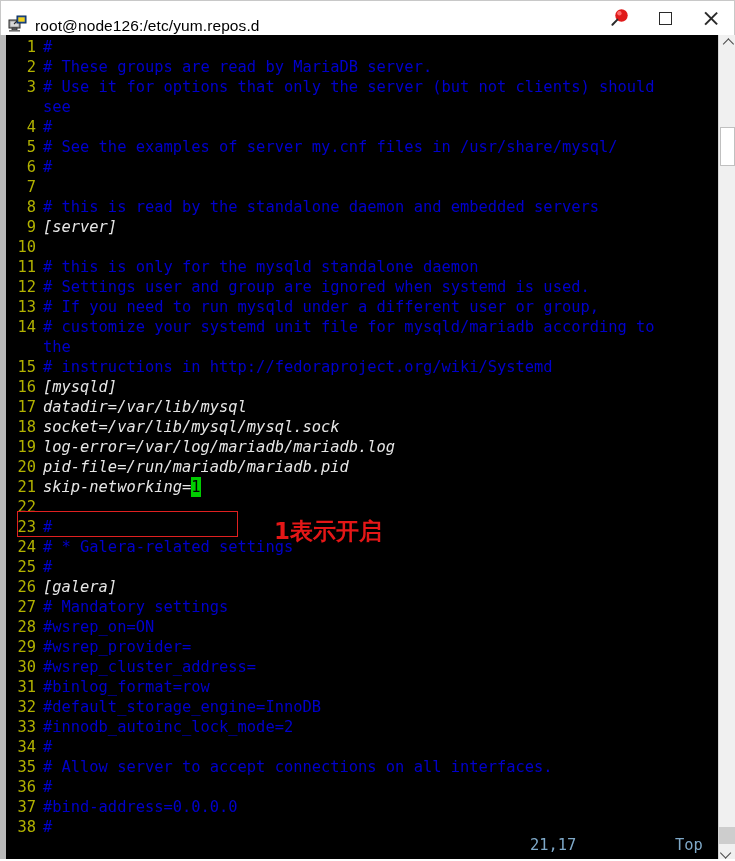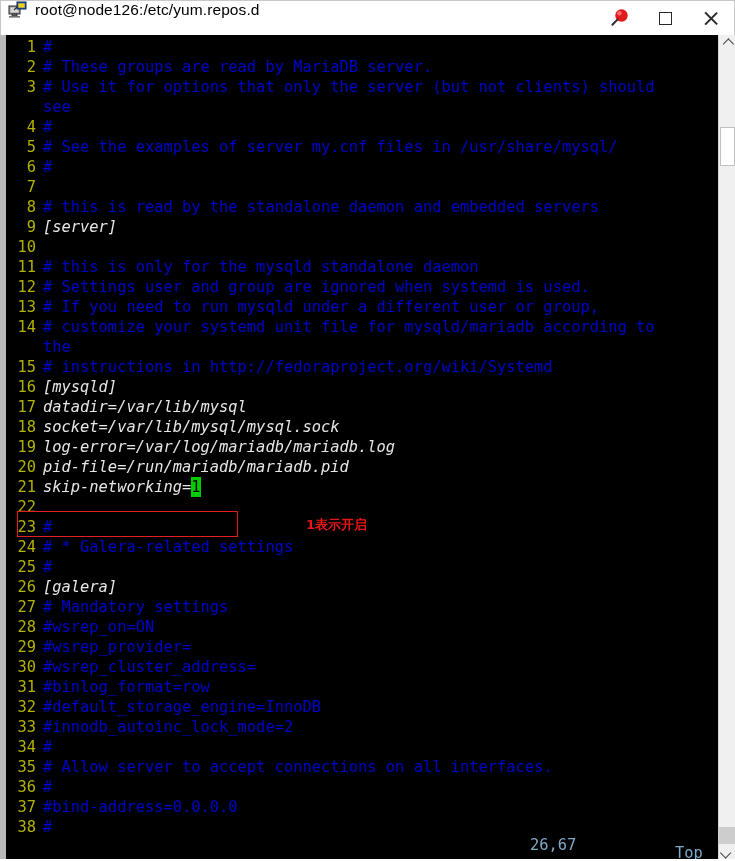--- a/index.html
+++ b/index.html
@@ -28,21 +28,21 @@
     position: absolute;
     left: 0; top: 0;
     width: 735px;
     height: 35px;
     background: #ffffff;
     border-top: 1px solid #c8c8c8;
     border-left: 1px solid #c8c8c8;
     border-right: 1px solid #c8c8c8;
     box-sizing: border-box;
     display: flex;
-    align-items: flex-start;
+    align-items: flex-end;
   }
   #app-icon {
     width: 20px;
     height: 20px;
     margin-left: 7px;
     margin-right: 7px;
     flex: 0 0 auto;
     position: relative;
   }
   #title-text {
@@ -162,24 +162,23 @@
     border: 1.6px solid #e02020;
     box-sizing: border-box;
     pointer-events: none;
   }
   #annot-text {
     position: absolute;
     left: 268px;
     top: 481px;
     color: #e51717;
     font-family: "DejaVu Sans", sans-serif;
-    font-size: 13px;
+    font-size: 23px;
     font-weight: bold;
     white-space: nowrap;
-    margin-left: 32px;
   }
 
   
   #statusline {
     position: absolute;
     left: 0;
     bottom: 3px;
     width: 712px;
     height: 22px;
     color: #7ea8c8;
@@ -188,21 +187,21 @@
     white-space: pre;
   }
   #status-pos {
     position: absolute;
     left: 524px;
     top: 0;
   }
   #status-scroll {
     position: absolute;
     left: 669px;
-    top: 8px;
+    top: 0;
   }
 
   
   #scrollbar {
     position: absolute;
     right: 0;
     top: 35px;
     width: 17px;
     height: 826px;
     background: #f0f0f0;
@@ -295,21 +294,21 @@
   <div id="terminal">
     <div id="term-left-edge"></div>
     <div id="term-inner">
 
       <div id="code"><div class="row"><span class="ln">1</span><span class="txt c-comment">#</span></div><div class="row"><span class="ln">2</span><span class="txt c-comment"># These groups are read by MariaDB server.</span></div><div class="row"><span class="ln">3</span><span class="txt c-comment"># Use it for options that only the server (but not clients) should</span></div><div class="row"><span class="c-wrap txt" style="margin-left: 37px;">see</span></div><div class="row"><span class="ln">4</span><span class="txt c-comment">#</span></div><div class="row"><span class="ln">5</span><span class="txt c-comment"># See the examples of server my.cnf files in /usr/share/mysql/</span></div><div class="row"><span class="ln">6</span><span class="txt c-comment">#</span></div><div class="row"><span class="ln">7</span><span class="txt c-comment"></span></div><div class="row"><span class="ln">8</span><span class="txt c-comment"># this is read by the standalone daemon and embedded servers</span></div><div class="row"><span class="ln">9</span><span class="txt c-plain">[server]</span></div><div class="row"><span class="ln">10</span><span class="txt c-plain"></span></div><div class="row"><span class="ln">11</span><span class="txt c-comment"># this is only for the mysqld standalone daemon</span></div><div class="row"><span class="ln">12</span><span class="txt c-comment"># Settings user and group are ignored when systemd is used.</span></div><div class="row"><span class="ln">13</span><span class="txt c-comment"># If you need to run mysqld under a different user or group,</span></div><div class="row"><span class="ln">14</span><span class="txt c-comment"># customize your systemd unit file for mysqld/mariadb according to</span></div><div class="row"><span class="c-wrap txt" style="margin-left: 37px;">the</span></div><div class="row"><span class="ln">15</span><span class="txt c-comment"># instructions in http://fedoraproject.org/wiki/Systemd</span></div><div class="row"><span class="ln">16</span><span class="txt c-plain">[mysqld]</span></div><div class="row"><span class="ln">17</span><span class="txt c-plain">datadir=/var/lib/mysql</span></div><div class="row"><span class="ln">18</span><span class="txt c-plain">socket=/var/lib/mysql/mysql.sock</span></div><div class="row"><span class="ln">19</span><span class="txt c-plain">log-error=/var/log/mariadb/mariadb.log</span></div><div class="row"><span class="ln">20</span><span class="txt c-plain">pid-file=/run/mariadb/mariadb.pid</span></div><div class="row"><span class="ln">21</span><span class="txt c-plain">skip-networking=</span><span class="txt cursor" style="margin-left: 0px;">1</span></div><div class="row"><span class="ln">22</span><span class="txt c-plain"></span></div><div class="row"><span class="ln">23</span><span class="txt c-comment">#</span></div><div class="row"><span class="ln">24</span><span class="txt c-comment"># * Galera-related settings</span></div><div class="row"><span class="ln">25</span><span class="txt c-comment">#</span></div><div class="row"><span class="ln">26</span><span class="txt c-plain">[galera]</span></div><div class="row"><span class="ln">27</span><span class="txt c-comment"># Mandatory settings</span></div><div class="row"><span class="ln">28</span><span class="txt c-comment">#wsrep_on=ON</span></div><div class="row"><span class="ln">29</span><span class="txt c-comment">#wsrep_provider=</span></div><div class="row"><span class="ln">30</span><span class="txt c-comment">#wsrep_cluster_address=</span></div><div class="row"><span class="ln">31</span><span class="txt c-comment">#binlog_format=row</span></div><div class="row"><span class="ln">32</span><span class="txt c-comment">#default_storage_engine=InnoDB</span></div><div class="row"><span class="ln">33</span><span class="txt c-comment">#innodb_autoinc_lock_mode=2</span></div><div class="row"><span class="ln">34</span><span class="txt c-comment">#</span></div><div class="row"><span class="ln">35</span><span class="txt c-comment"># Allow server to accept connections on all interfaces.</span></div><div class="row"><span class="ln">36</span><span class="txt c-comment">#</span></div><div class="row"><span class="ln">37</span><span class="txt c-comment">#bind-address=0.0.0.0</span></div><div class="row"><span class="ln">38</span><span class="txt c-comment">#</span></div></div>
 
       <div id="annot-box"></div>
       <div id="annot-text">1表示开启</div>
 
       <div id="statusline">
-        <span id="status-pos">26,67</span>
+        <span id="status-pos">21,17</span>
         <span id="status-scroll">Top</span>
       </div>
 
     </div>
   </div>
 
   <div id="scrollbar">
     <div class="sb-arrow" id="sb-up">
       <div class="chev"></div>
     </div>

